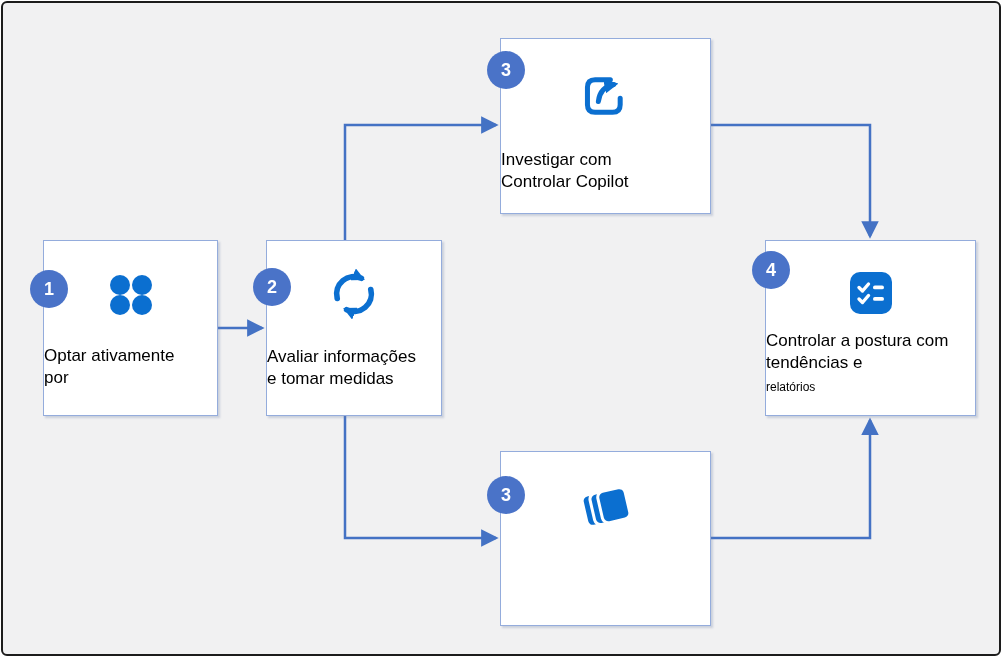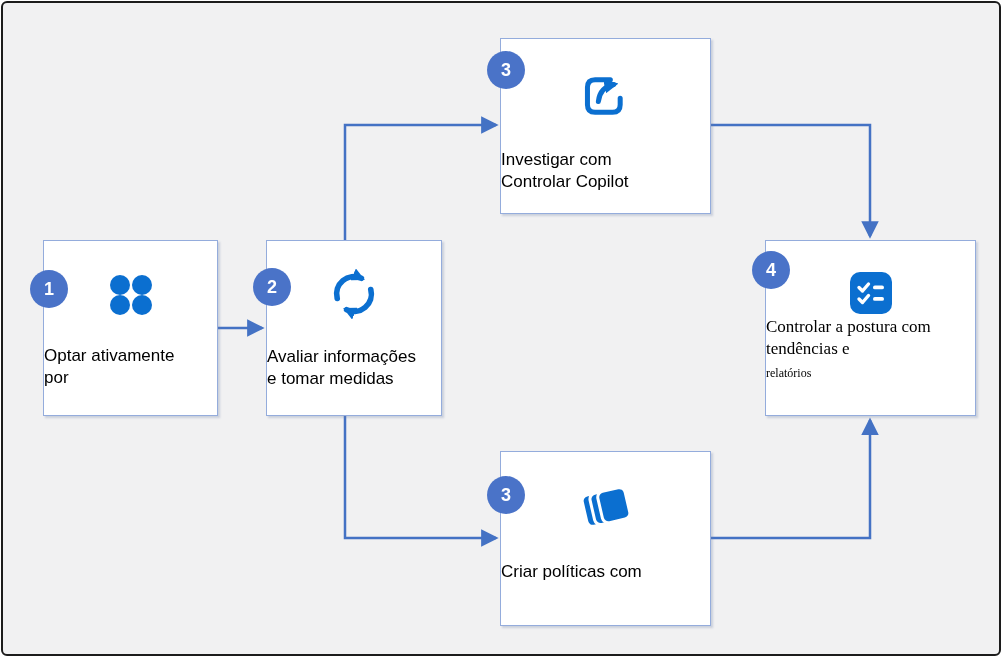--- a/index.html
+++ b/index.html
@@ -28,21 +28,21 @@
   .n1 .badge{top:29px;} .n2 .badge{top:27px;} .n3 .badge{top:12px;}
   .n4 .badge{top:24px;} .n5 .badge{top:10px;}
   .icon-wrap{display:flex;align-items:center;justify-content:center;}
   .n1 .icon-wrap{margin-top:32px;height:44px;}
   .n2 .icon-wrap{margin-top:26px;height:54px;}
   .n3 .icon-wrap{margin-top:32px;height:50px;}
   .n4 .icon-wrap{margin-top:30px;height:50px;}
   .n5 .icon-wrap{margin-top:29px;height:46px;}
   .label{color:var(--text);font-size:17px;line-height:21.5px;text-align:left;width:100%;}
   .n1 .label{margin-top:28px;} .n2 .label{margin-top:25px;} .n3 .label{margin-top:28px;}
-  .n4 .label{margin-top:29px;} .n5 .label{font-family:Liberation Serif, serif;}
+  .n4 .label{margin-top:29px;} .n5 .label{margin-top:14px;}
   .line.small{font-size:12px;margin-top:4px;}
   .icon-fill{fill:var(--icon);}
   .icon-stroke{stroke:var(--icon);fill:none;stroke-linecap:round;}
   .white-stroke{stroke:#fff;fill:none;stroke-linecap:round;stroke-linejoin:round;}
   .card{fill:var(--icon);stroke:#fff;stroke-width:3;}
 </style>
 </head>
 <body>
 
 <div class="frame">
@@ -119,21 +119,20 @@
     <div class="icon-wrap">
       <svg width="54" height="50" viewBox="0 0 54 50">
         <g transform="rotate(-13 27 25)">
           <rect class="card" x="5" y="9" width="28" height="32" rx="6"></rect>
           <rect class="card" x="13" y="9" width="28" height="32" rx="6"></rect>
           <rect class="card" x="21" y="9" width="28" height="32" rx="6"></rect>
         </g>
       </svg>
     </div>
     <div class="label">
-      <div class="line">Criar políticas com</div>
     </div>
   </div>
 
   <div class="node n5">
     <div class="badge">4</div>
     <div class="icon-wrap">
       <svg width="44" height="44" viewBox="0 0 44 44">
         <rect class="icon-fill" x="1" y="1" width="42" height="42" rx="10"></rect>
         <polyline class="white-stroke" stroke-width="3.4" points="10,16.5 13.5,20 19.5,13"></polyline>
         <rect x="24" y="14.5" width="11" height="3.8" rx="1.9" fill="#fff"></rect>

